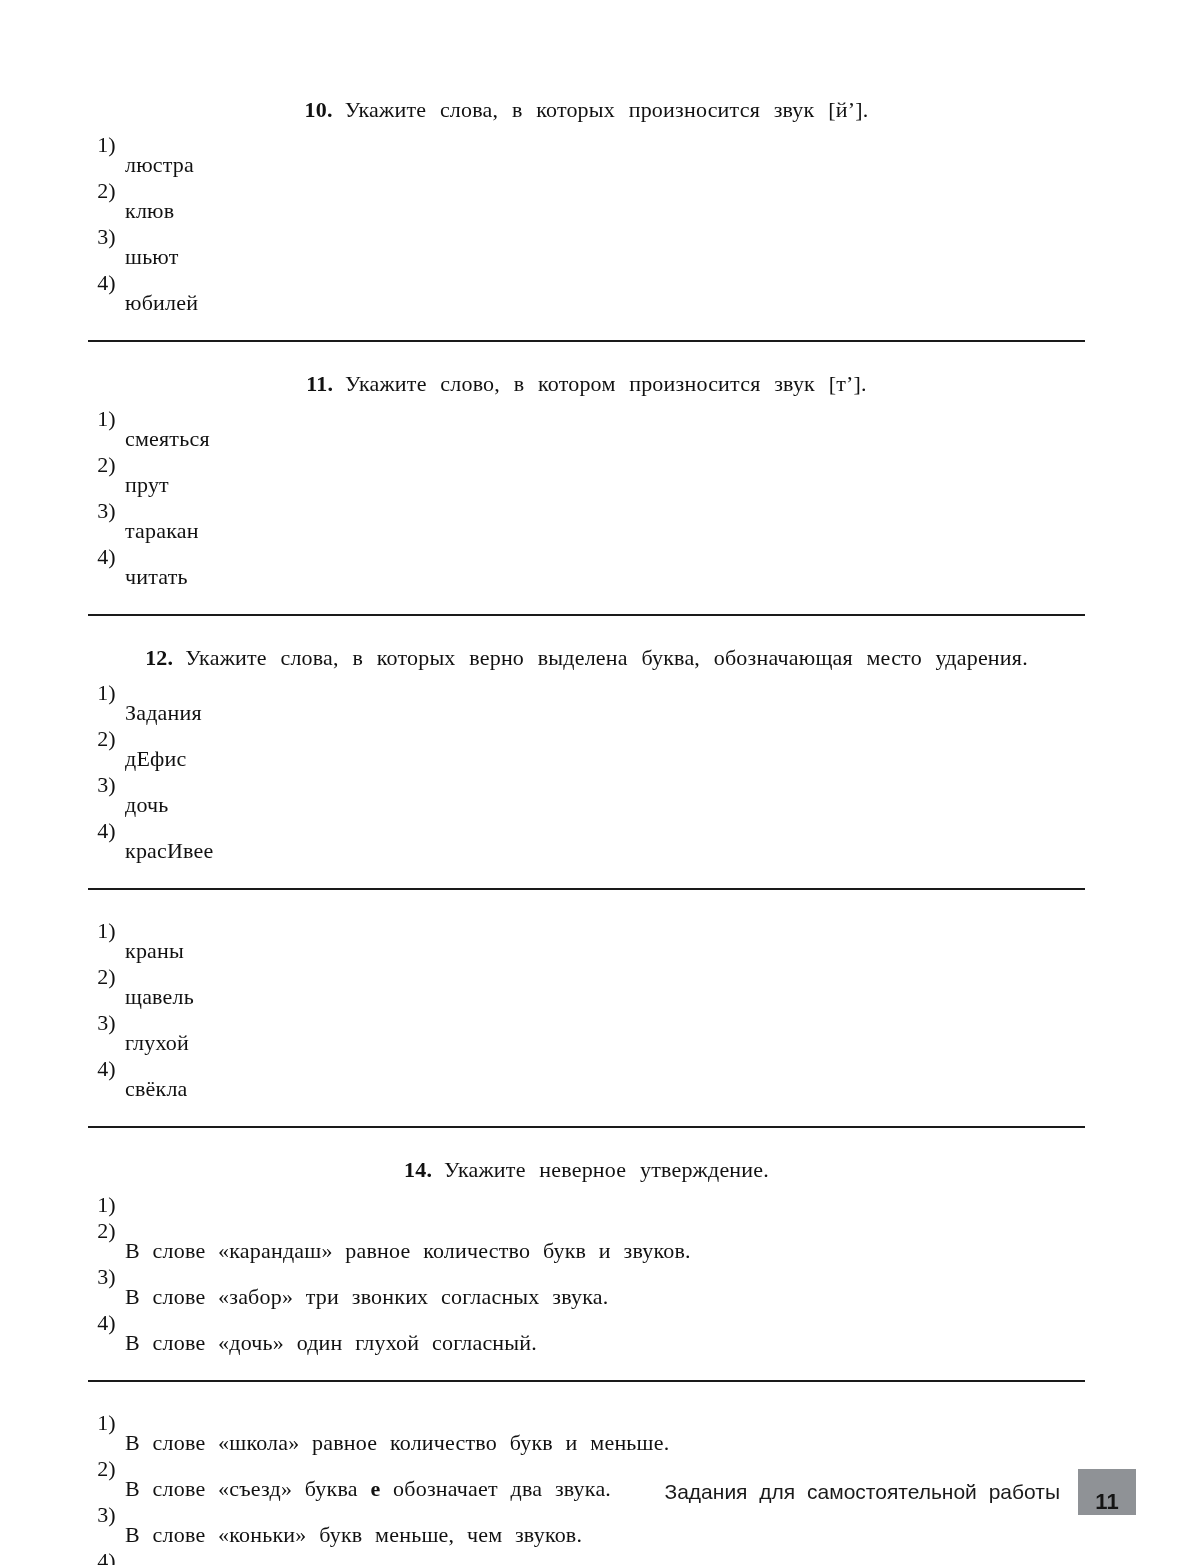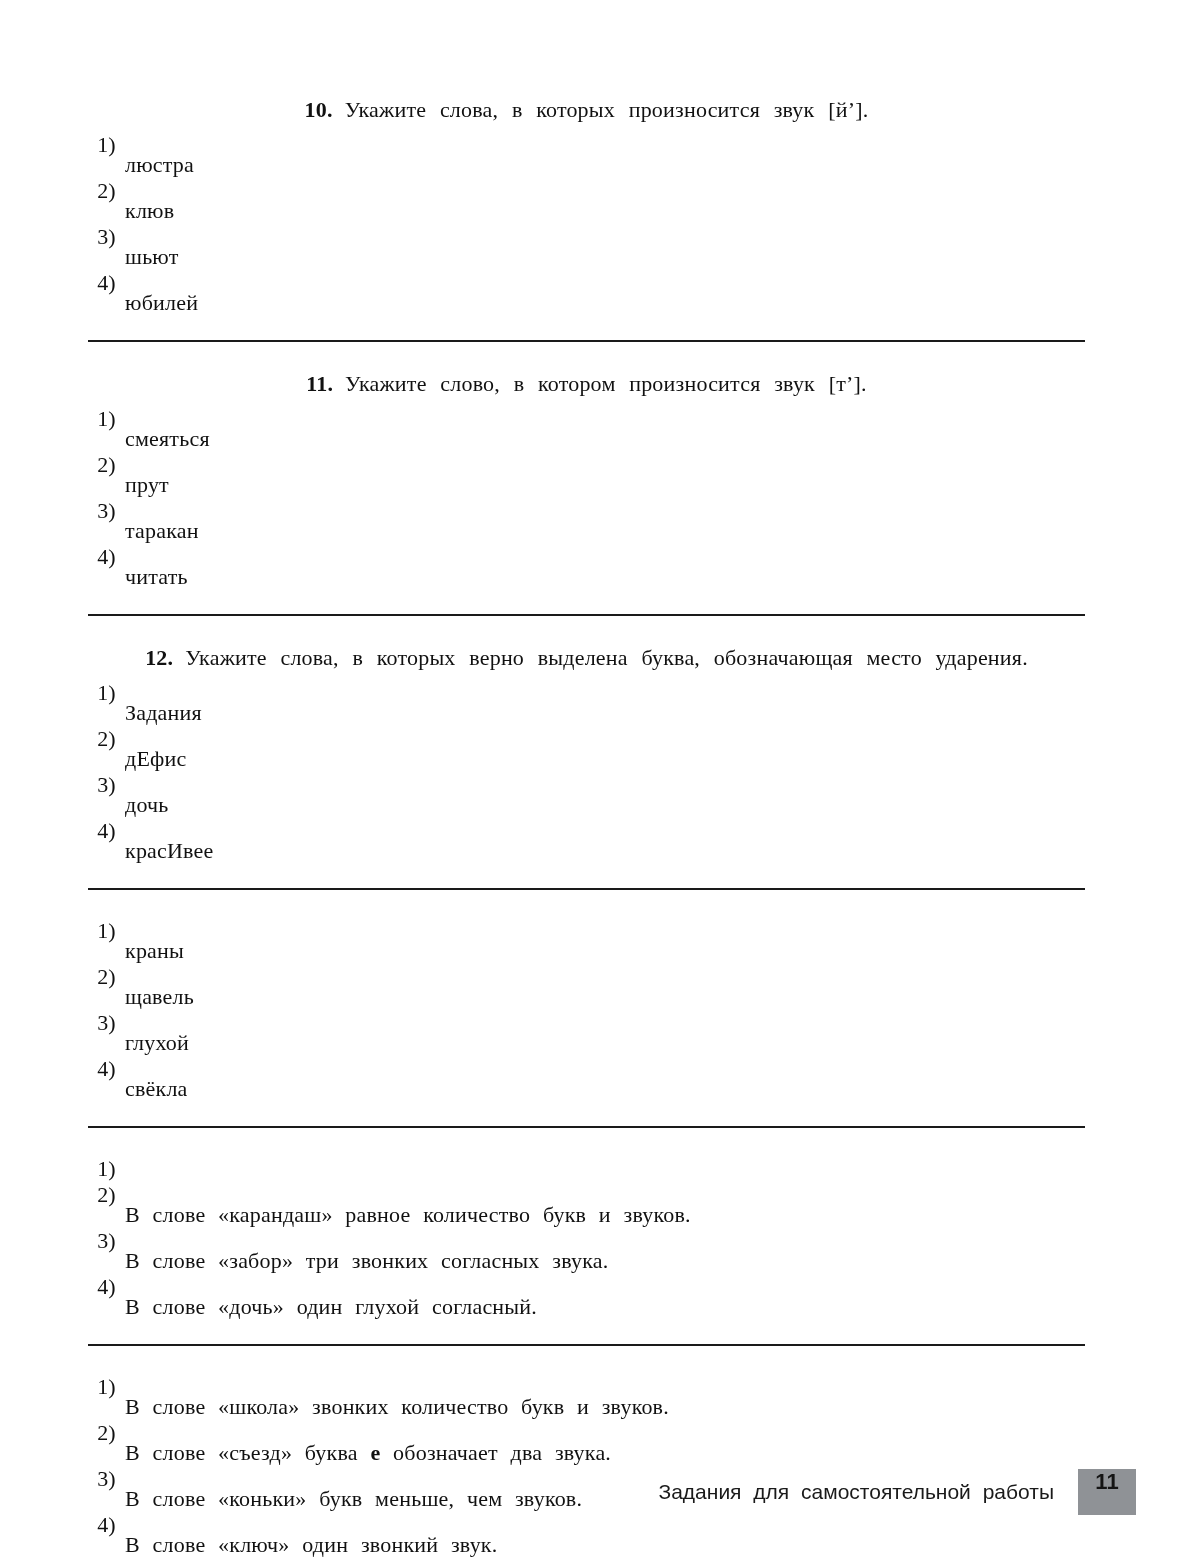--- a/index.html
+++ b/index.html
@@ -56,34 +56,34 @@
     margin: 24px 0 28px 0;
   }
   .footer {
     position: absolute;
     left: 0;
     right: 57px;
     bottom: 50px;
     display: flex;
     justify-content: flex-end;
     align-items: center;
-    gap: 24px;
+    gap: 18px;
     font-family: "Liberation Sans", sans-serif;
   }
   .footer-label {
     font-size: 21px;
     color: #1a1a1a;
     word-spacing: 6px;
   }
   .page-number-box {
     width: 58px;
     height: 46px;
     background: var(--page-number-box, #8f9296);
     display: flex;
-    align-items: flex-start;
+    align-items: flex-end;
     justify-content: center;
     font-weight: bold;
     font-size: 22px;
     color: #141414;
   }
 </style>
 </head>
 <body>
 
 <div class="content">
@@ -169,20 +169,21 @@
             <span class="opt-text">глухой</span>
           </div>
           <div class="option">
             <span class="opt-num">4)</span>
             <span class="opt-text">свёкла</span>
           </div>
         </div>
       </section>
       <hr class="divider">
       <section class="question">
+        <p class="q-head"><b class="q-num">14.</b><span>Укажите неверное утверждение.</span></p>
         <div class="options">
           <div class="option">
             <span class="opt-num">1)</span>
           </div>
           <div class="option">
             <span class="opt-num">2)</span>
             <span class="opt-text">В слове «карандаш» равное количество букв и звуков.</span>
           </div>
           <div class="option">
             <span class="opt-num">3)</span>
@@ -192,21 +193,21 @@
             <span class="opt-num">4)</span>
             <span class="opt-text">В слове «дочь» один глухой согласный.</span>
           </div>
         </div>
       </section>
       <hr class="divider">
       <section class="question">
         <div class="options">
           <div class="option">
             <span class="opt-num">1)</span>
-            <span class="opt-text">В слове «школа» звонких количество букв и звуков.</span>
+            <span class="opt-text">В слове «школа» равное количество букв и меньше.</span>
           </div>
           <div class="option">
             <span class="opt-num">2)</span>
             <span class="opt-text"><span>В слове «съезд» буква </span><b>е</b><span> обозначает два звука.</span></span>
           </div>
           <div class="option">
             <span class="opt-num">3)</span>
             <span class="opt-text">В слове «коньки» букв меньше, чем звуков.</span>
           </div>
           <div class="option">

